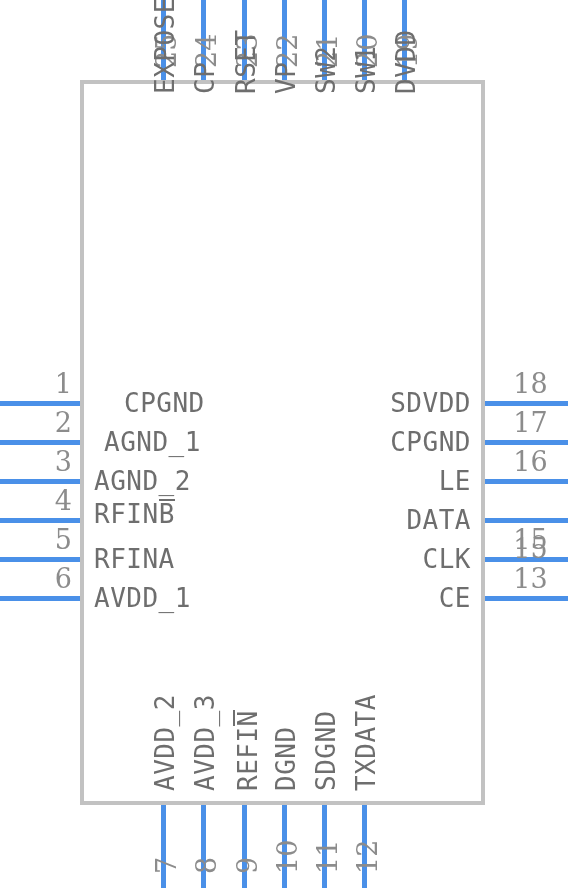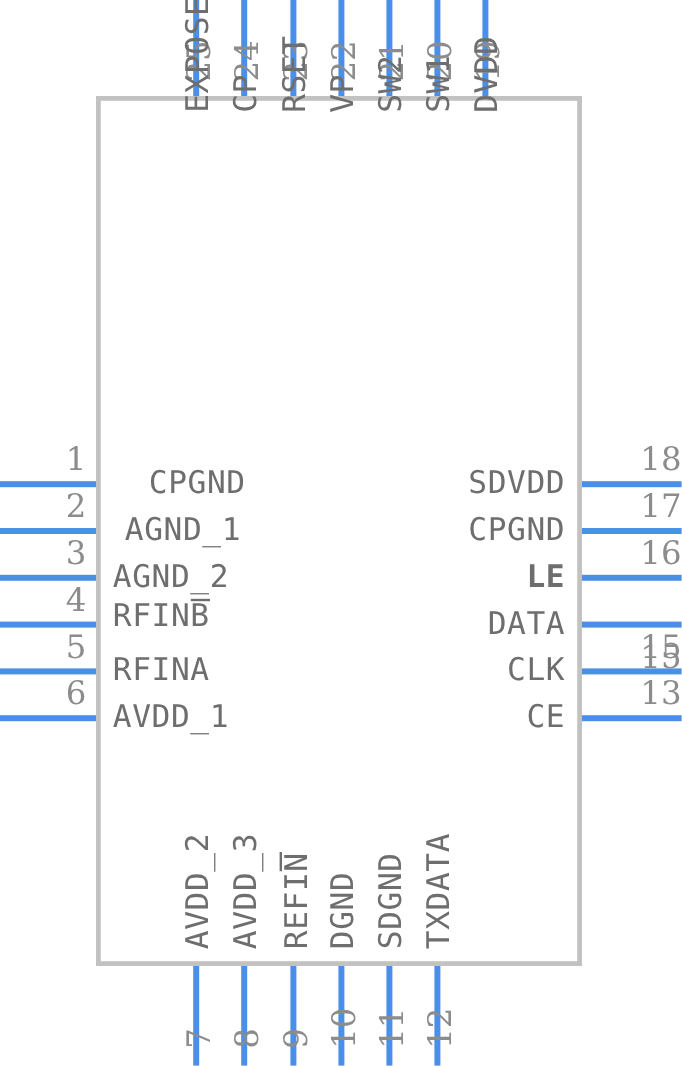--- a/index.html
+++ b/index.html
@@ -40,21 +40,21 @@
   
   .pin-num {
     position: absolute;
     color: #8c8c8c;
     font-size: 27px;
     line-height: 27px;
     font-family: "DejaVu Serif", serif;
     white-space: nowrap;
   }
   .pin-num.left  { text-align: right; }
-  .pin-num.right { text-align: right; }
+  .pin-num.right { text-align: center; }
   .pin-num.vrot {
     transform-origin: left top;
     transform: rotate(-90deg);
   }
 
   
   .pin-name {
     position: absolute;
     color: #6e6e6e;
     font-size: 26px;
@@ -105,21 +105,21 @@
       <div class="pin-num right" style="left: 493px; top: 565px; width: 75px;">13</div>
       <div class="pin-name rgt" style="left: 0px; top: 585px; width: 471px; text-align: right;">CE</div>
       <div class="lead horiz" style="left: 485px; top: 557px; width: 83px;"></div>
       <div class="pin-num right" style="left: 493px; top: 526px; width: 75px;">15</div>
       <div class="pin-name rgt" style="left: 0px; top: 546px; width: 471px; text-align: right;">CLK</div>
       <div class="lead horiz" style="left: 485px; top: 518px; width: 83px;"></div>
       <div class="pin-num right" style="left: 493px; top: 487px; width: 75px; margin-top: 48px;">15</div>
       <div class="pin-name rgt" style="left: 0px; top: 507px; width: 471px; text-align: right;">DATA</div>
       <div class="lead horiz" style="left: 485px; top: 479px; width: 83px;"></div>
       <div class="pin-num right" style="left: 493px; top: 448px; width: 75px;">16</div>
-      <div class="pin-name rgt" style="left: 0px; top: 468px; width: 471px; text-align: right; font-weight: bold;">LE</div>
+      <div class="pin-name rgt" style="left: 0px; top: 468px; width: 471px; text-align: right;">LE</div>
       <div class="lead horiz" style="left: 485px; top: 440px; width: 83px;"></div>
       <div class="pin-num right" style="left: 493px; top: 409px; width: 75px;">17</div>
       <div class="pin-name rgt" style="left: 0px; top: 429px; width: 471px; text-align: right;">CPGND</div>
       <div class="lead horiz" style="left: 485px; top: 401px; width: 83px;"></div>
       <div class="pin-num right" style="left: 493px; top: 370px; width: 75px;">18</div>
       <div class="pin-name rgt" style="left: 0px; top: 390px; width: 471px; text-align: right;">SDVDD</div>
       <div class="lead vert" style="left: 161px; top: 0px; height: 80px;"></div>
       <div class="pin-num vrot" style="left: 153px; top: 68px;">25</div>
       <div class="pin-name vrot" style="left: 152px; top: 94px;">EXPOSED_PAD</div>
       <div class="lead vert" style="left: 201px; top: 0px; height: 80px;"></div>

